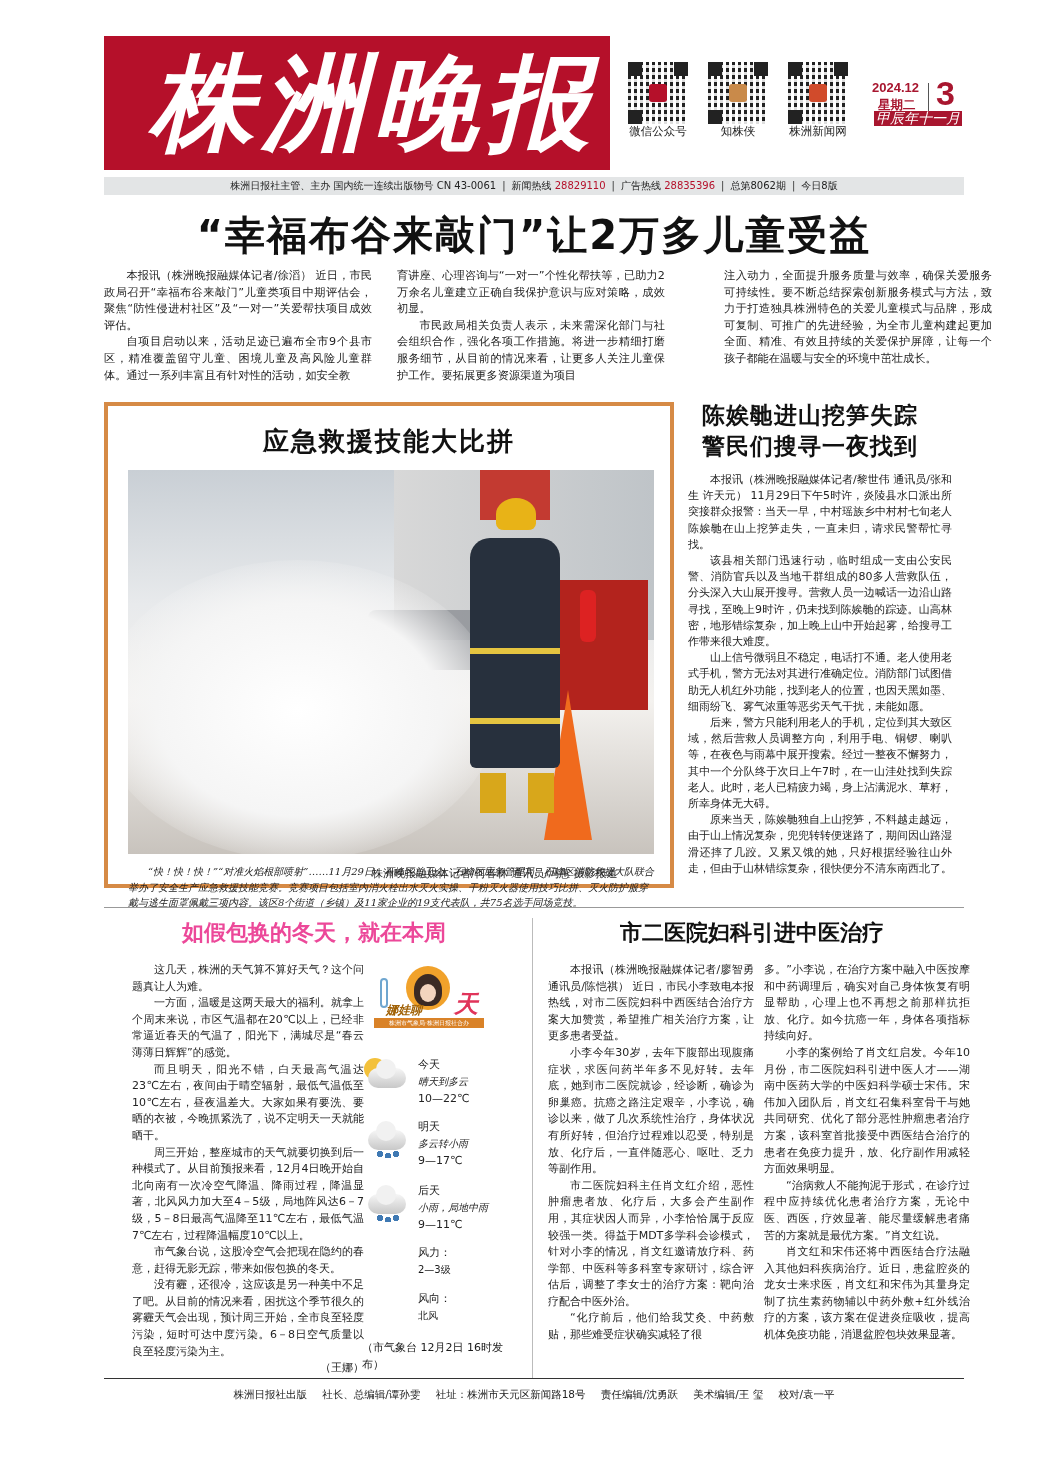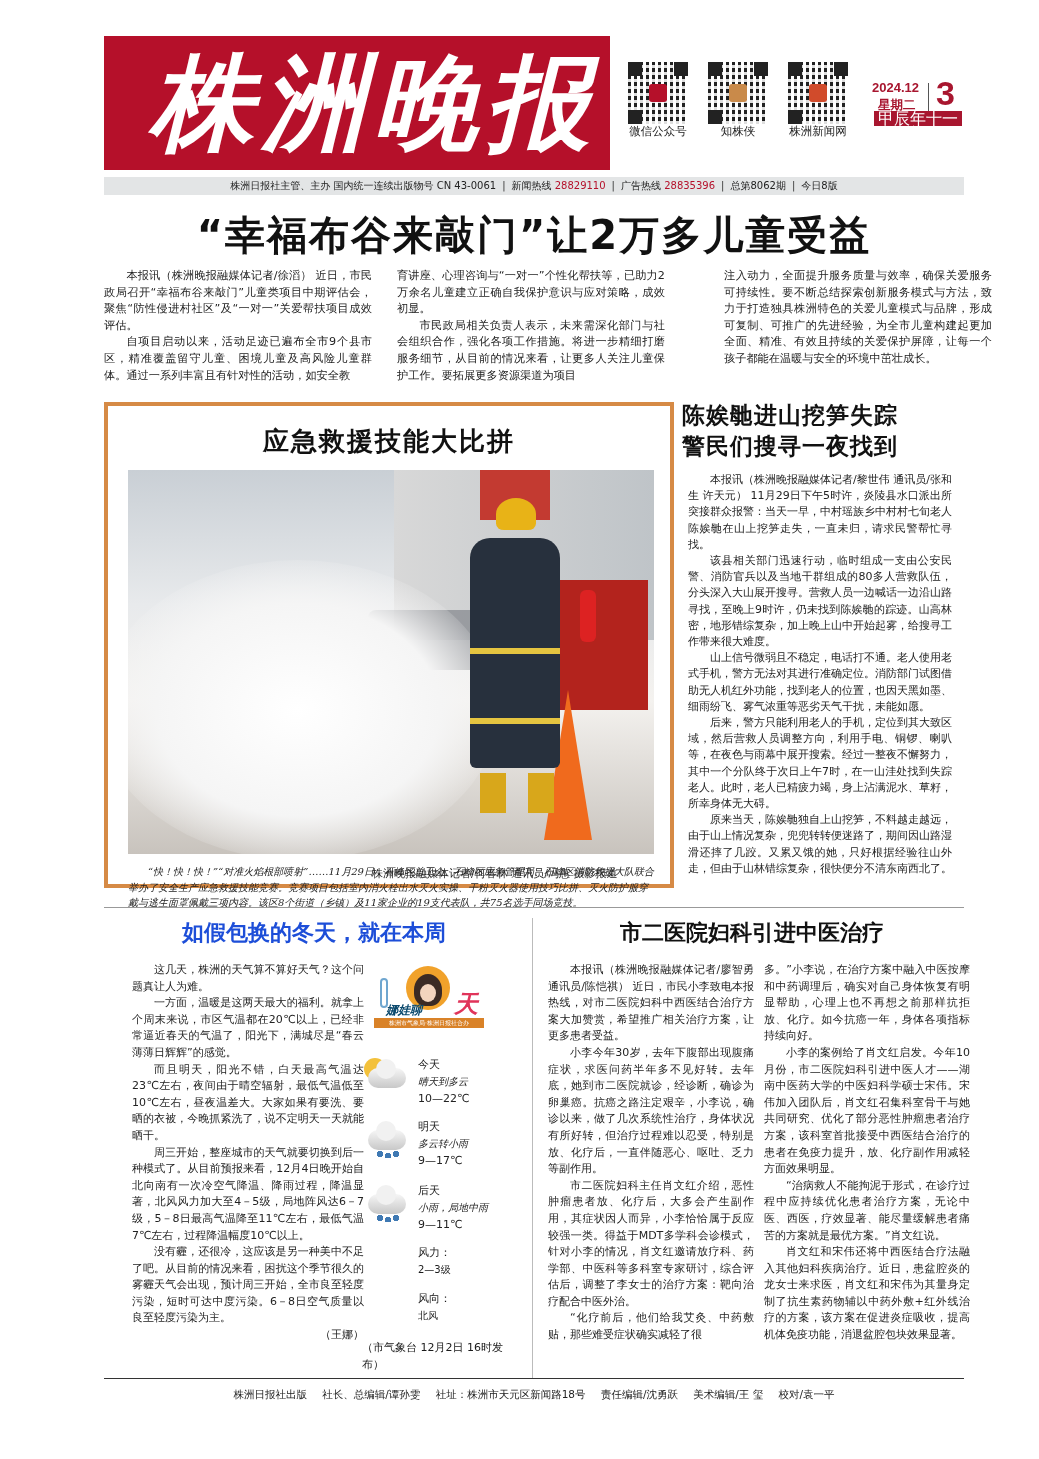--- a/index.html
+++ b/index.html
@@ -35,21 +35,21 @@
   .qr-box .qr-center {
     position: absolute; left: 21px; top: 22px; width: 18px; height: 18px; border-radius: 3px; z-index: 2;
   }
   .qr-label { font-size: 11.5px; color: #222; margin-top: 0; white-space: nowrap; }
 
   .dateblock { position: absolute; left: 872px; top: 80px; width: 92px; }
   .date-ym { position: absolute; left: 0; top: 0; color: #a8162f; font-weight: bold; font-size: 13px; font-family: "Liberation Sans", sans-serif; }
   .date-wd { position: absolute; left: 6px; top: 17px; color: #a8162f; font-weight: bold; font-size: 12.5px; }
   .date-sep { position: absolute; left: 56px; top: 3px; width: 1px; height: 28px; background: #555; }
   .date-day { position: absolute; left: 64px; top: -4px; color: #a8162f; font-weight: bold; font-size: 34px; font-family: "Liberation Sans", sans-serif; line-height: 1; }
-  .date-lunar { position: absolute; left: 2px; top: 31px; width: 88px; height: 15px; background: #a8162f; color: #fff; font-size: 16px; text-align: center; line-height: 15px; }
+  .date-lunar { position: absolute; left: 2px; top: 31px; width: 88px; height: 15px; background: #a8162f; color: #fff; font-size: 14px; text-align: center; line-height: 15px; font-style: italic; }
 
   .infobar {
     position: absolute; left: 104px; top: 177px; width: 860px; height: 18px; background: #e3e5e6;
     font-size: 10px; line-height: 18px; text-align: center; color: #222; white-space: nowrap;
   }
   .infobar .red { color: #b5102a; }
   .infobar .sep { margin: 0 6px; color: #333; }
 
   
   .lead-headline {
@@ -94,37 +94,37 @@
     border-left: 24px solid transparent; border-right: 24px solid transparent; border-bottom: 150px solid #f06a1d; }
   .photo .crowd { position: absolute; left: 240px; top: 140px; width: 110px; height: 60px; background: #6b6f76; border-radius: 8px; opacity: .55; }
   .photo .ext-body { position: absolute; left: 238px; top: 120px; width: 16px; height: 52px; background: #d22; border-radius: 6px; }
 
   .feature-caption {
     position: absolute; left: 20px; top: 458px; width: 526px;
     font-family: "DejaVu Serif", serif; font-style: italic; font-size: 10px; line-height: 15.5px; color: #222; text-indent: 2em;
   }
 
   
-  .side-headline { position: absolute; left: 682px; top: 400px; width: 290px; font-size: 23px; font-weight: bold; line-height: 31px; color: #111; letter-spacing: 1px; }
+  .side-headline { position: absolute; left: 702px; top: 400px; width: 290px; font-size: 23px; font-weight: bold; line-height: 31px; color: #111; letter-spacing: 1px; }
   .side-body { position: absolute; left: 688px; top: 472px; width: 264px; font-size: 11px; line-height: 16.2px; }
 
   
   .section-rule { position: absolute; left: 104px; top: 907px; width: 860px; height: 1px; background: #999; }
   .vertical-rule { position: absolute; left: 532px; top: 918px; width: 1px; height: 460px; background: #bbb; }
 
-  .weather-headline { position: absolute; left: 104px; top: 918px; width: 420px; text-align: center; font-family: "DejaVu Serif", serif; font-size: 22px; font-weight: bold; color: #1d4ed8; }
+  .weather-headline { position: absolute; left: 104px; top: 918px; width: 420px; text-align: center; font-family: "DejaVu Serif", serif; font-size: 22px; font-weight: bold; color: #ec4899; }
   .weather-body { position: absolute; left: 104px; top: 962px; width: 232px; font-size: 11px; line-height: 16.6px; margin-left: 28px; }
   .weather-author { text-align: right; }
 
   .weather-badge { position: absolute; left: 374px; top: 966px; width: 110px; height: 66px; }
   .badge-sun { position: absolute; left: 32px; top: 0; width: 44px; height: 44px; border-radius: 50%; background: #f1a22b; }
   .badge-face { position: absolute; left: 40px; top: 8px; width: 28px; height: 32px; border-radius: 50% 50% 40% 40%; background: #3b2a24; }
   .badge-face::after { content: ""; position: absolute; left: 6px; top: 10px; width: 16px; height: 18px; border-radius: 50%; background: #f3d4be; }
   .badge-thermo { position: absolute; left: 6px; top: 12px; width: 8px; height: 30px; border: 2px solid #6fa6cf; border-radius: 4px; background: #fff; }
-  .badge-text-left { position: absolute; left: 12px; top: 36px; font-size: 12px; font-weight: bold; color: #0c4a6e; font-style: italic; }
+  .badge-text-left { position: absolute; left: 12px; top: 36px; font-size: 12px; font-weight: bold; color: #a16207; font-style: italic; }
   .badge-text-right { position: absolute; left: 80px; top: 22px; font-size: 24px; font-weight: bold; color: #e0345a; font-style: italic; }
   .badge-strip { position: absolute; left: 0; top: 52px; width: 110px; height: 10px; background: #d98228; color: #fff; font-size: 6px; line-height: 10px; text-align: center; white-space: nowrap; overflow: hidden; }
 
   .forecast { position: absolute; left: 362px; width: 150px; }
   .fc-icon { position: absolute; left: 0; top: 2px; width: 44px; height: 34px; }
   .cloud { position: absolute; left: 6px; top: 10px; width: 38px; height: 20px; background: linear-gradient(#f6f6f6, #c8c8c8); border-radius: 12px; }
   .cloud::before { content: ""; position: absolute; left: 8px; top: -9px; width: 20px; height: 20px; border-radius: 50%; background: #f1f1f1; }
   .sun { position: absolute; left: 2px; top: 0; width: 22px; height: 22px; border-radius: 50%; background: #f3c13b; }
   .drops { position: absolute; left: 14px; top: 30px; width: 24px; height: 8px;
     background: radial-gradient(circle at 4px 4px, #3f79b3 3px, transparent 3.5px), radial-gradient(circle at 12px 6px, #3f79b3 3px, transparent 3.5px), radial-gradient(circle at 20px 4px, #3f79b3 3px, transparent 3.5px); }
@@ -234,20 +234,21 @@
 </div>
 
 <div class="section-rule"></div>
 
 <h2 class="weather-headline">如假包换的冬天，就在本周</h2>
 <div class="weather-body body-text">
   <p>这几天，株洲的天气算不算好天气？这个问题真让人为难。</p>
   <p>一方面，温暖是这两天最大的福利。就拿上个周末来说，市区气温都在20℃以上，已经非常逼近春天的气温了，阳光下，满城尽是“春云薄薄日辉辉”的感觉。</p>
   <p>而且明天，阳光不错，白天最高气温达23℃左右，夜间由于晴空辐射，最低气温低至10℃左右，昼夜温差大。大家如果有要洗、要晒的衣被，今晚抓紧洗了，说不定明天一天就能晒干。</p>
   <p>周三开始，整座城市的天气就要切换到后一种模式了。从目前预报来看，12月4日晚开始自北向南有一次冷空气降温、降雨过程，降温显著，北风风力加大至4－5级，局地阵风达6－7级，5－8日最高气温降至11℃左右，最低气温7℃左右，过程降温幅度10℃以上。</p>
+  <p>市气象台说，这股冷空气会把现在隐约的春意，赶得无影无踪，带来如假包换的冬天。</p>
   <p>没有霾，还很冷，这应该是另一种美中不足了吧。从目前的情况来看，困扰这个季节很久的雾霾天气会出现，预计周三开始，全市良至轻度污染，短时可达中度污染。6－8日空气质量以良至轻度污染为主。</p>
   <div class="weather-author">（王娜）</div>
 </div>
 
 <div class="weather-badge">
   <div class="badge-sun"></div>
   <div class="badge-face"></div>
   <div class="badge-thermo"></div>
   <div class="badge-text-left">娜娃聊</div>
   <div class="badge-text-right">天</div>

